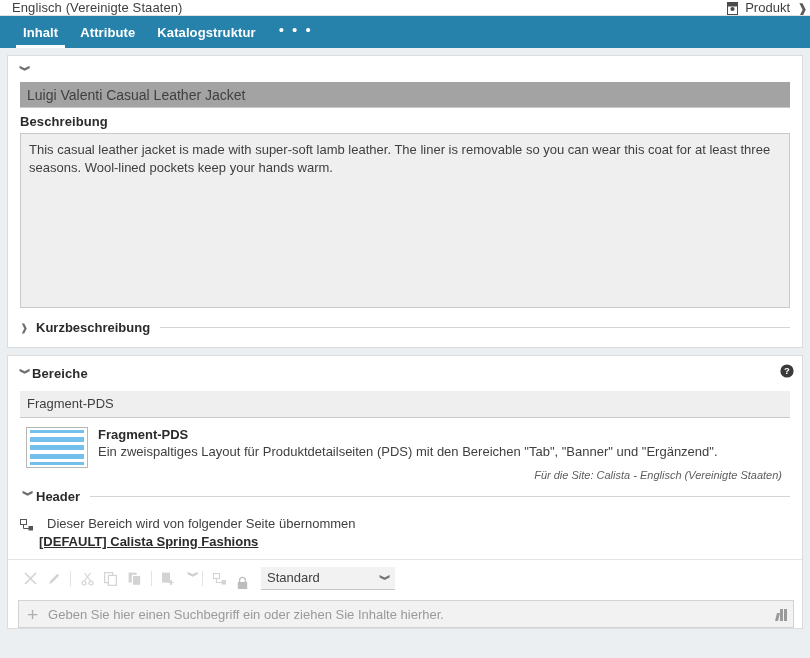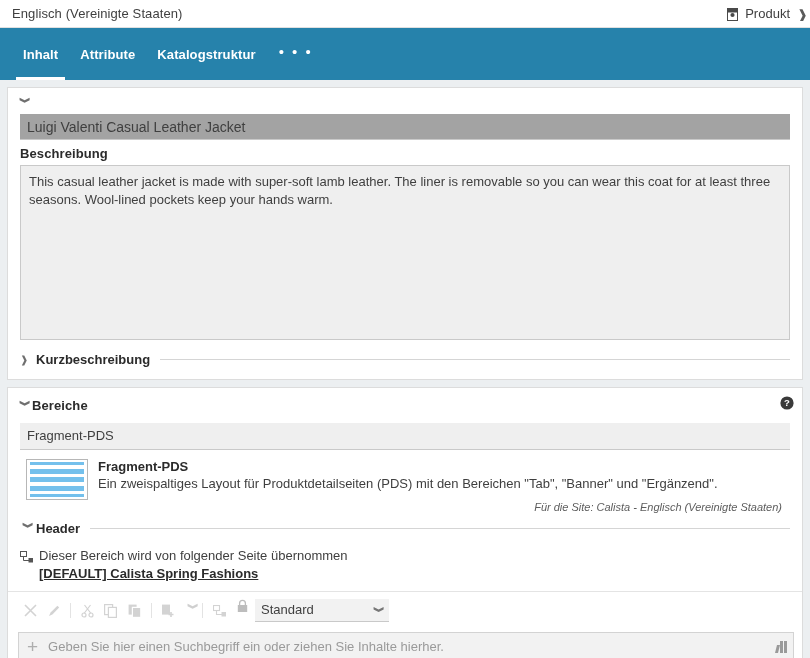--- a/index.html
+++ b/index.html
@@ -11,21 +11,21 @@
     background: #eceff1;
     font-family: "Liberation Sans", sans-serif;
     font-size: 13px;
     color: #3b3b3b;
     -webkit-font-smoothing: antialiased;
   }
 
   
   .topbar {
     position: relative;
-    height: 28px;
+    height: 16px;
     background: #ffffff;
     border-bottom: 1px solid #e0e0e0;
     display: flex;
     align-items: center;
     justify-content: space-between;
     padding: 0 8px 0 12px;
     box-sizing: border-box;
   }
   .topbar-left {
     font-size: 13px;
@@ -51,21 +51,21 @@
     width: 9px;
     overflow: hidden;
     color: #5a5a5a;
     font-size: 13px;
     line-height: 13px;
     margin-right: -4px;
   }
 
   
   .tabbar {
-    height: 52px;
+    height: 32px;
     background: #2682ab;
     display: flex;
     align-items: stretch;
     padding-left: 12px;
     box-sizing: border-box;
   }
   .tab {
     display: flex;
     align-items: center;
     padding: 0 11px;
@@ -239,21 +239,21 @@
     font-style: italic;
     color: #5d5d5d;
     text-align: right;
     margin-top: 10px;
     padding-right: 6px;
   }
 
   .inherit-row {
     display: flex;
     align-items: flex-end;
-    gap: 6px;
+    gap: 14px;
     padding: 2px 12px 0 12px;
   }
   .inherit-text { font-size: 13px; color: #3f3f3f; }
   .inherit-link {
     display: block;
     margin: 3px 0 0 31px;
     font-size: 13px;
     font-weight: bold;
     color: #2b2b2b;
     text-decoration: underline;
@@ -290,22 +290,22 @@
     height: 20px;
     display: flex;
     align-items: center;
     justify-content: center;
     color: #cfcfcf;
     font-size: 10px;
     cursor: pointer;
   }
   .tb-select-wrap {
     display: flex;
-    align-items: flex-start;
-    gap: 7px;
+    align-items: flex-end;
+    gap: 13px;
     margin-left: 6px;
   }
   .tb-select {
     width: 134px;
     background: #f2f2f2;
     border: none;
     border-bottom: 1px solid #c9c9c9;
     font-family: "Liberation Sans", sans-serif;
     font-size: 13px;
     color: #3f3f3f;

